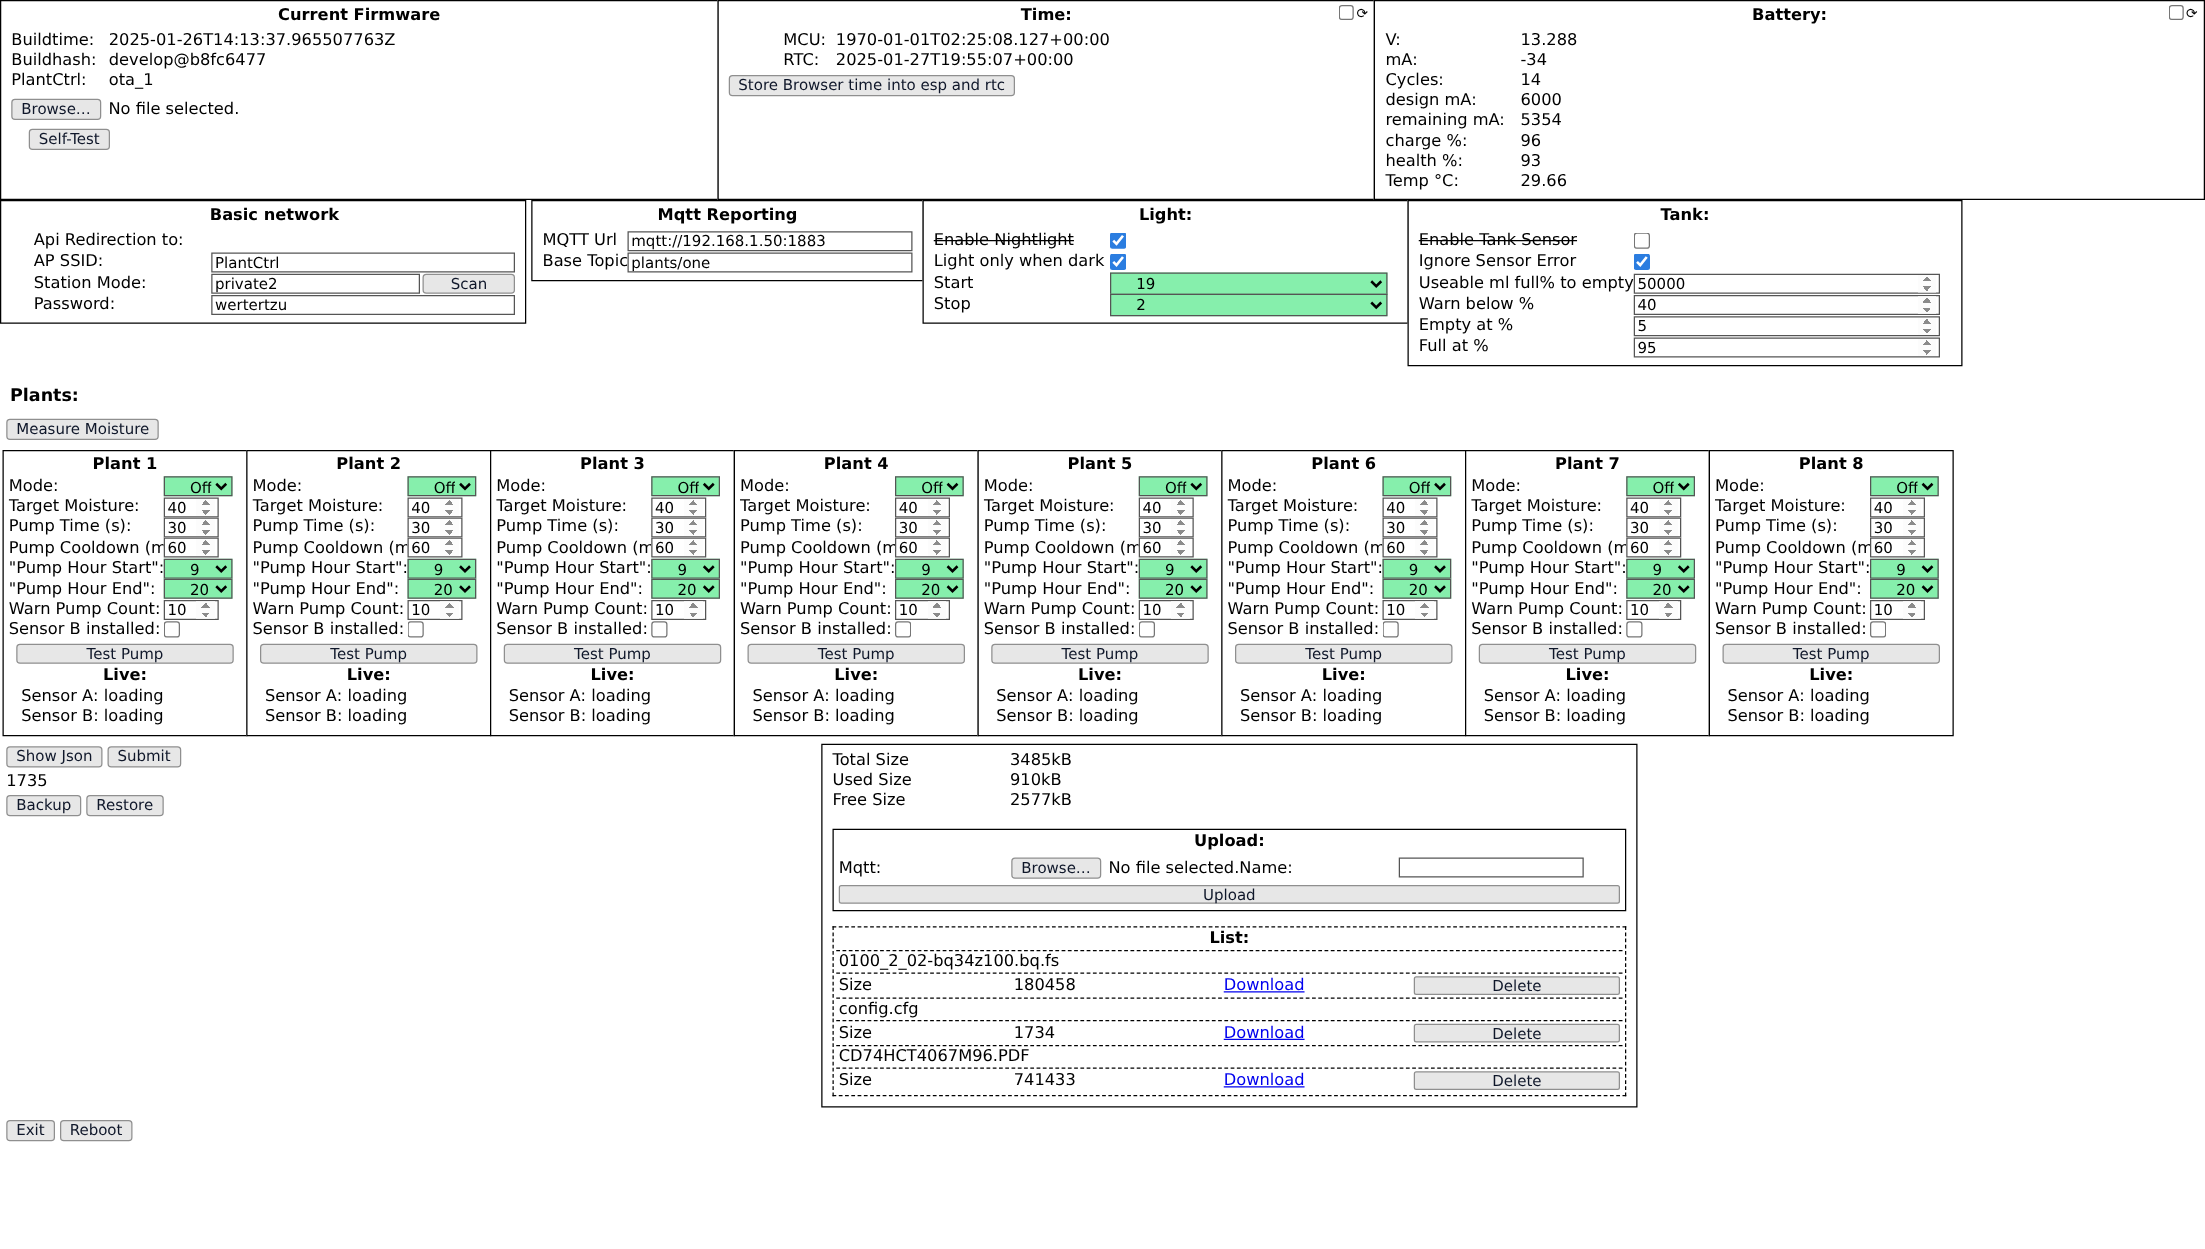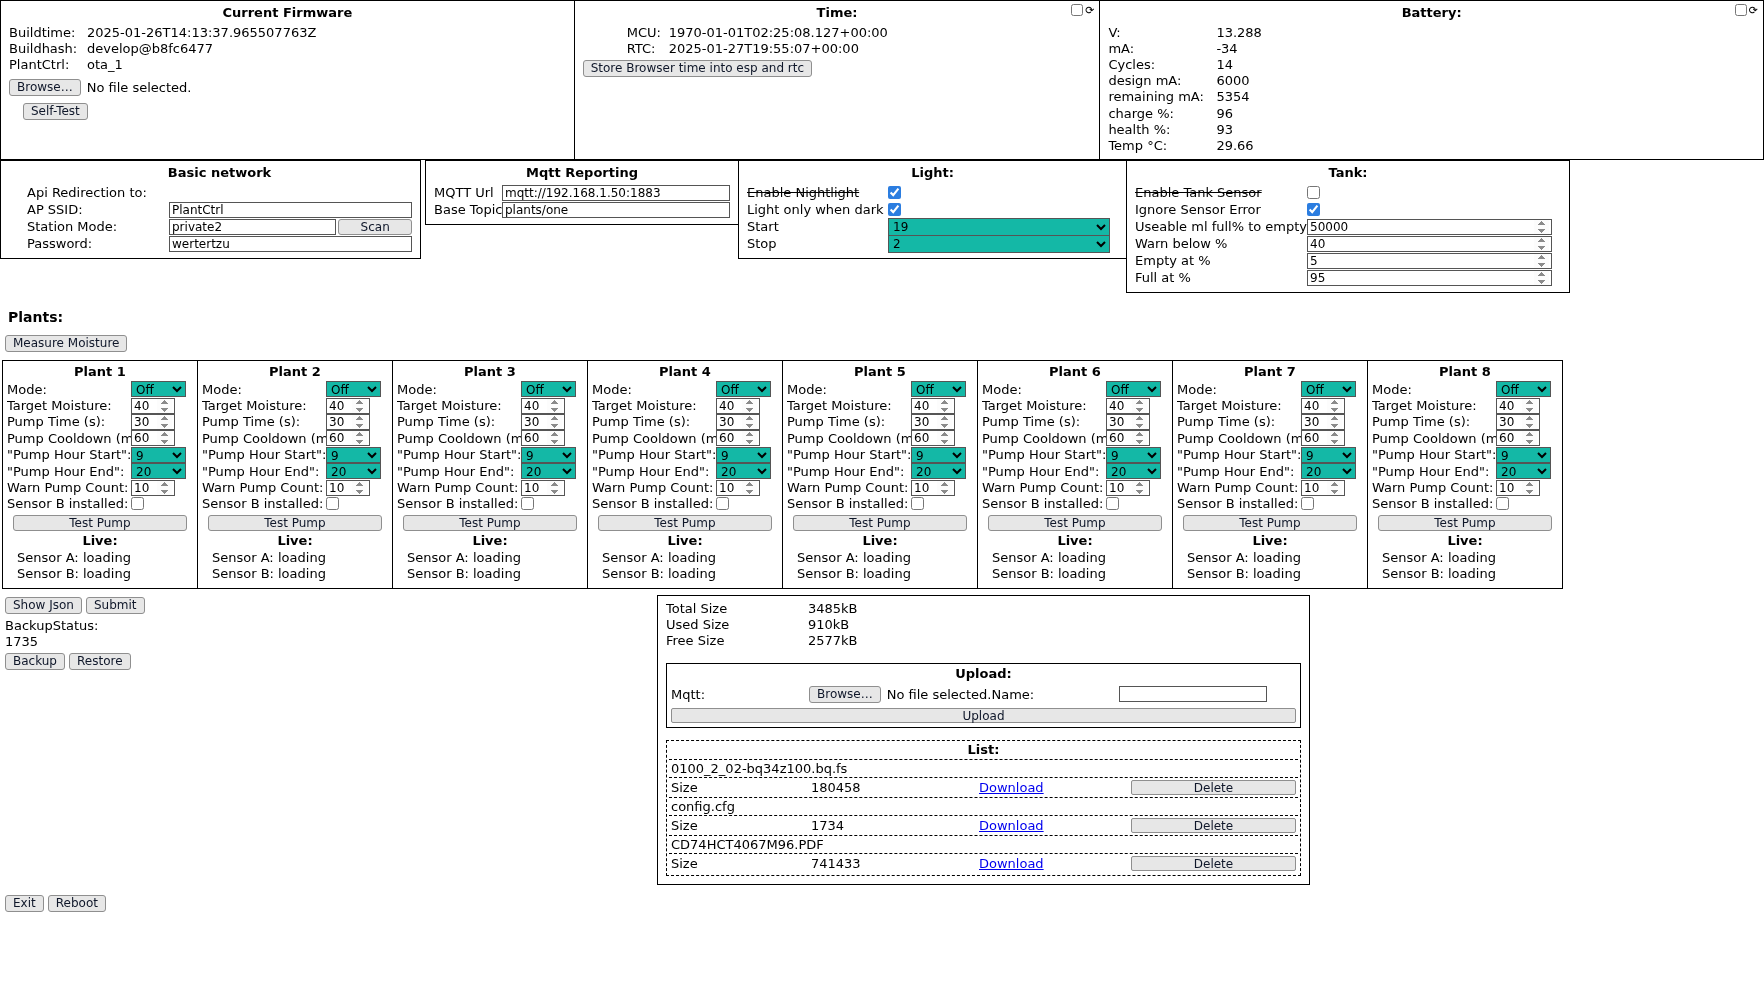--- a/index.html
+++ b/index.html
@@ -24,21 +24,21 @@
   
   .top-row .panel { height:160px; }
   .firmware { width:575px; }
   .time-panel { width:527px; }
   .battery { width:665px; }
 
   
   button { font:12px "DejaVu Sans", sans-serif; background:#e7e7e7; border:1px solid #8f8f8f; border-radius:3px; padding:1px 7px; height:17px; line-height:13px; color:#0f172a; cursor:pointer; white-space:nowrap; }
   input[type=text], input[type=number] { font:12px "DejaVu Sans", sans-serif; border:1px solid #555; border-radius:0; background:#fff; height:16px; padding:0 2px; }
   input[type=number]::-webkit-inner-spin-button { opacity:1; }
-  select { font:12px "DejaVu Sans", sans-serif; border:1px solid #555; border-radius:0; background:#14b8a6; height:18px; }
+  select { font:12px "DejaVu Sans", sans-serif; border:1px solid #555; border-radius:0; background:#86efac; height:18px;padding-left:16px; }
   input[type=checkbox] { accent-color:#2b7de0; width:13px; height:13px; margin:0; }
   a.link { color:#0000ee; text-decoration:underline; cursor:pointer; }
   .strike { text-decoration:line-through; }
 
   .fw-browse-row { display:flex; align-items:center; gap:6px; margin-top:6px; height:18px; }
   .fw-selftest-row { margin-top:6px; margin-left:14px; }
   .time-store-row { margin-top:4px; }
 
   
   .settings-row { margin-top:0; }
@@ -669,21 +669,20 @@
       </section>
     </div>
 
   <div class="row bottom-row">
 
     <div class="backup-col">
       <div class="btn-row">
         <button>Show Json</button>
         <button>Submit</button>
       </div>
-      <div class="backup-line">BackupStatus:</div>
       <div class="backup-line">1735</div>
       <div class="btn-row backup-btns">
         <button>Backup</button>
         <button>Restore</button>
       </div>
     </div>
 
     <section class="panel files">
       <div>
 

